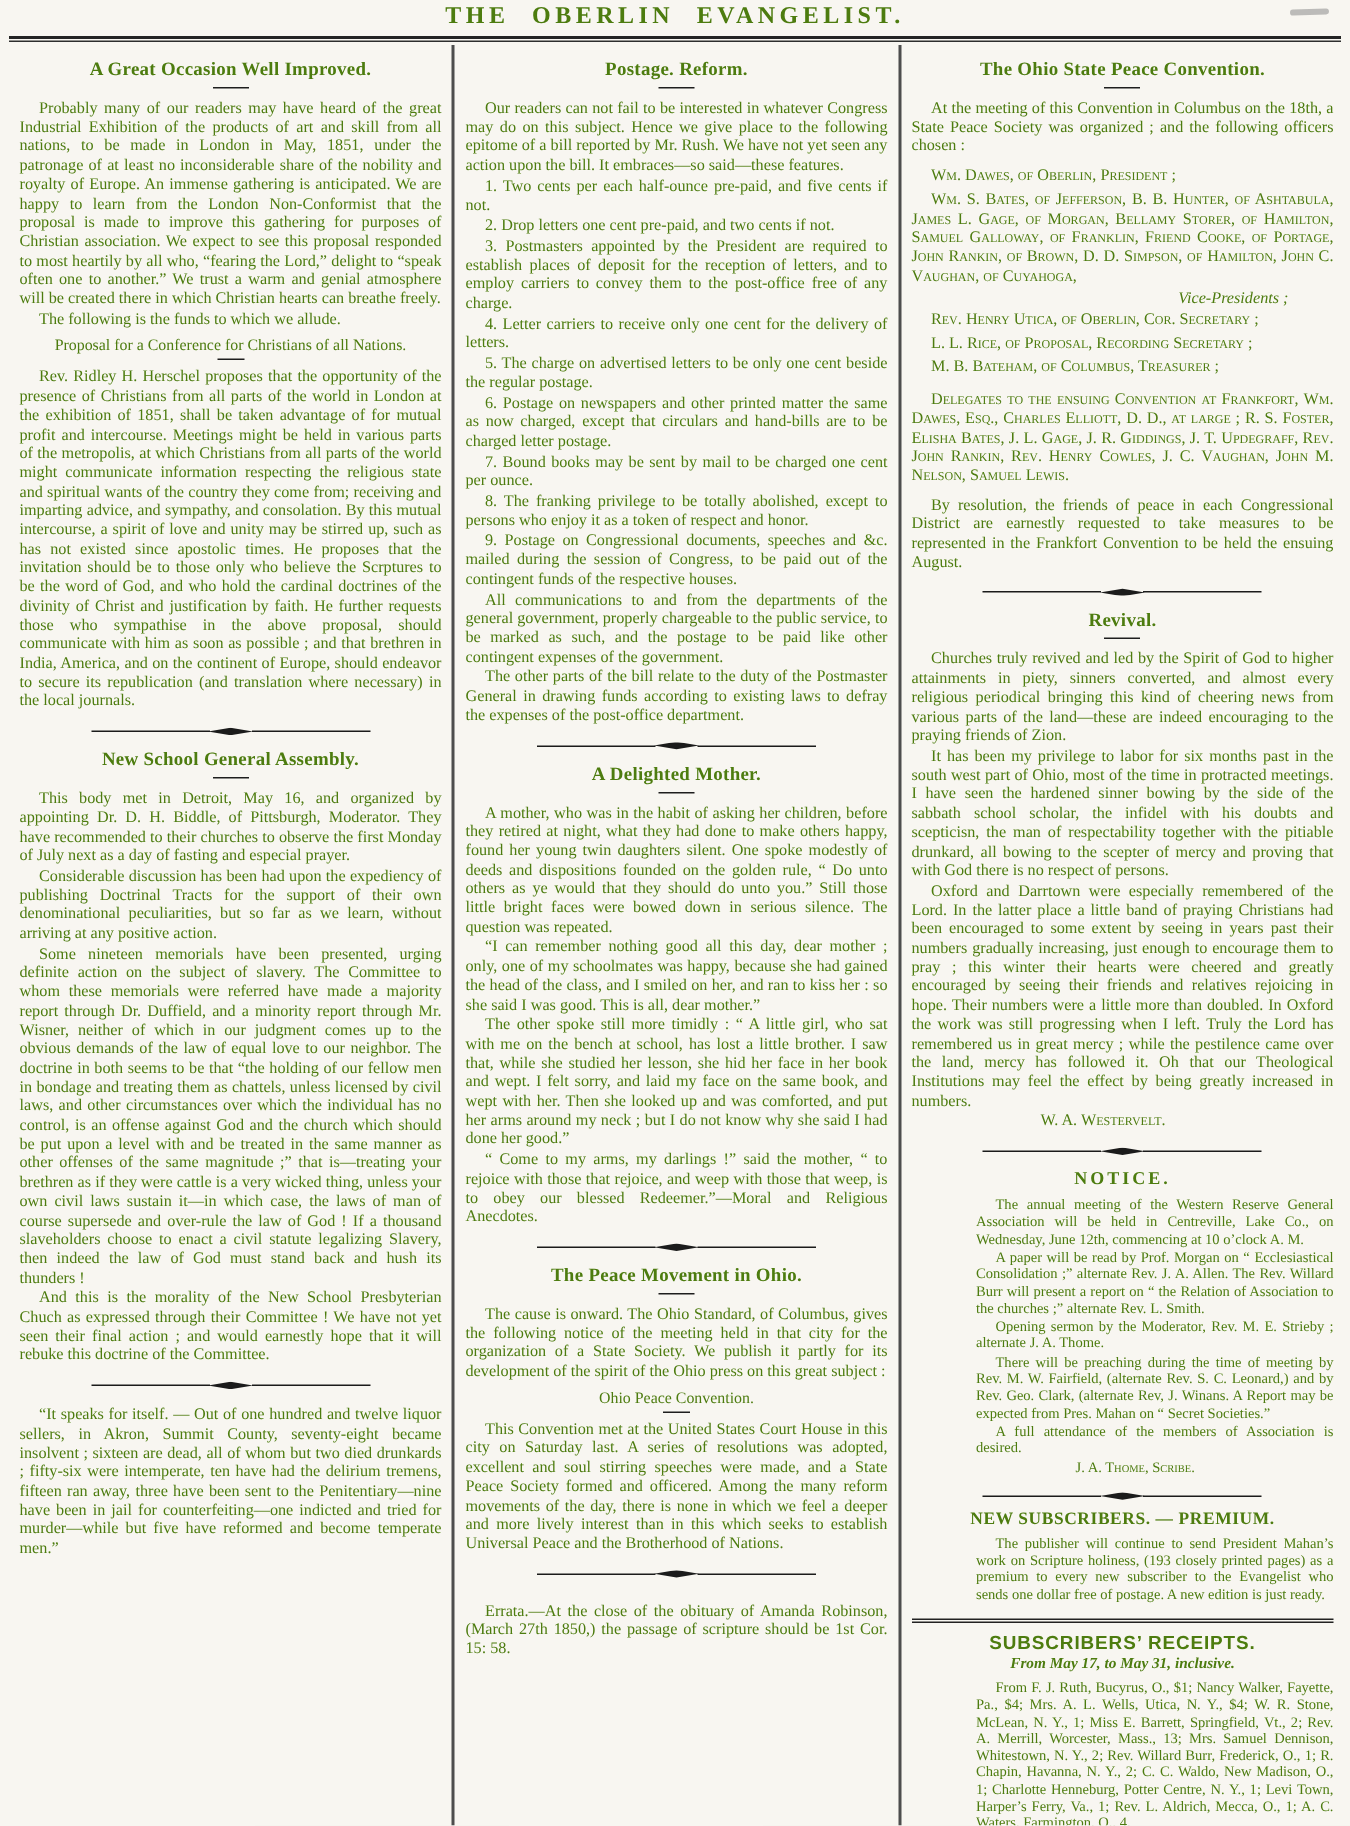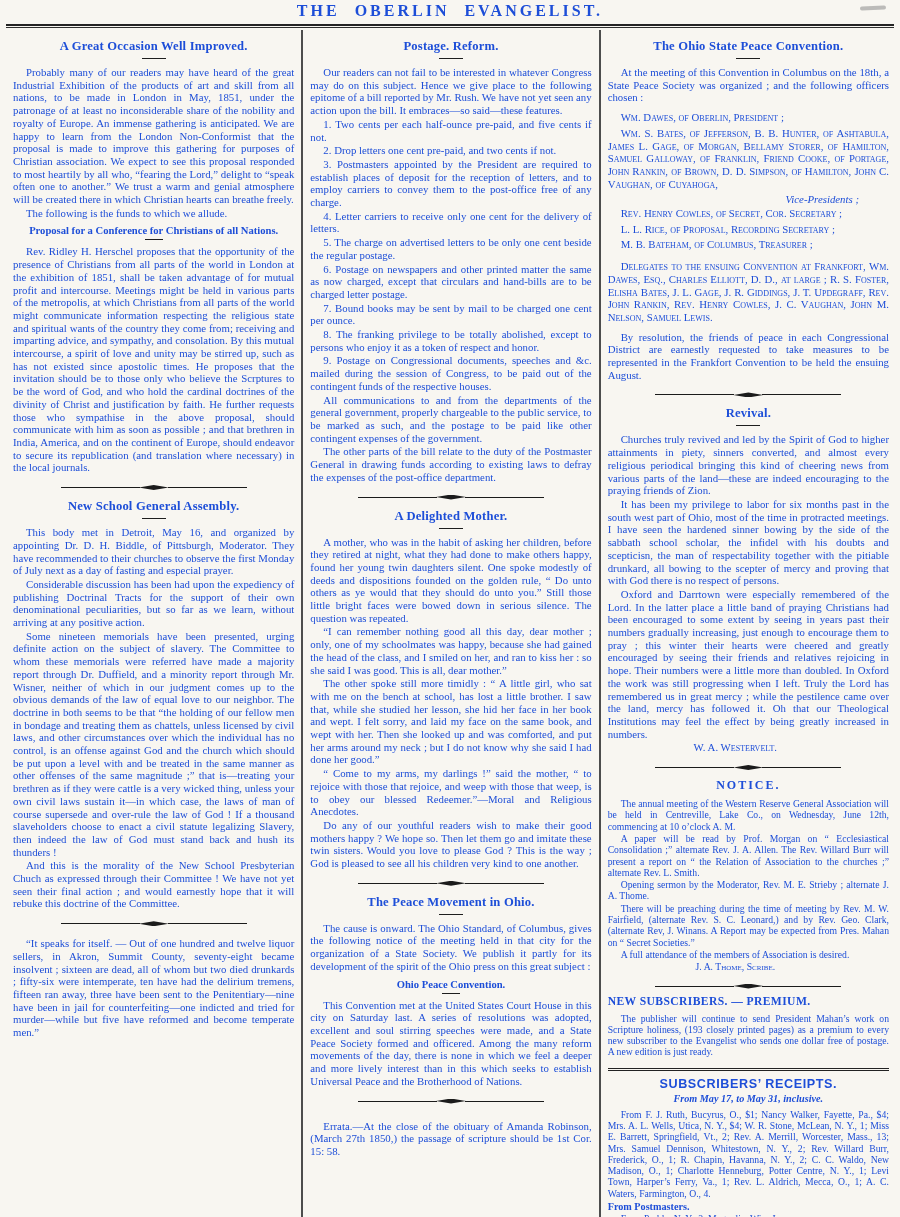--- a/index.html
+++ b/index.html
@@ -1,19 +1,19 @@
 <!DOCTYPE html>
 <html><head>
 <meta charset="utf-8">
 <style>
   * { box-sizing: border-box; }
   html,body { margin:0; padding:0; background:#f6f4ee; }
   .page {
     position:relative; width:900px; height:1217px; overflow:hidden;
-    background:#f8f6f1; color:#1d4ed8;
+    background:#f8f6f1; color:#4d7c0f;
     font-family:"Liberation Serif","DejaVu Serif",serif;
   }
   .masthead {
     text-align:center; font-size:16px; font-weight:bold;
     letter-spacing:3px; word-spacing:8px; padding-top:2px;
   }
   .corner-smudge {
     position:absolute; top:6px; right:14px; width:26px; height:4px;
     background:#8a8a8a; opacity:.55; border-radius:2px;
     transform:rotate(-2deg);
@@ -30,36 +30,36 @@
   }
   .art-title {
     text-align:center; font-weight:bold; font-size:12.6px;
     margin:9px 0 0 0; letter-spacing:.2px;
   }
   .dash { width:24px; border-top:1.3px solid #1e1e1e; margin:4px auto 7px auto; }
   .p {
     font-size:10.8px; line-height:12.7px; text-align:justify;
     text-indent:13px; margin:0 0 1px 0;
   }
-  .subhead { font-weight:bold; font-size:10.6px; text-align:center; margin:6px 0 0 0; }
+  .subhead { font-weight:normal; font-size:10.6px; text-align:center; margin:6px 0 0 0; }
   .subdash { width:18px; border-top:1px solid #1e1e1e; margin:3px auto 5px auto; }
   .orn { width:66%; margin:11px auto 5px auto; display:flex; align-items:center; }
   .orn .line { flex:1; border-top:1px solid #1b1b1b; }
   .orn .diamond {
     width:30px; height:5px; background:#1b1b1b; margin:0 -1px;
     clip-path:polygon(0 50%,50% 0,100% 50%,50% 100%);
   }
   .sc { font-variant:small-caps; }
   .vp-label { text-align:right; padding-right:30px; font-style:italic; text-indent:0; }
   .sig { text-align:center; padding-right:26px; font-variant:small-caps; text-indent:0; }
   .officer { margin-bottom:3px; }
   .spacer6 { height:6px; }
   .notice-title { text-align:center; font-weight:bold; font-size:12px; letter-spacing:2px; margin:8px 0 5px 0; }
-  .small .p { font-size:9.7px; line-height:11.3px; }
-  .premium-title { font-weight:bold; font-size:11.6px; letter-spacing:.4px; margin:6px 0 5px 0; }
+  .small .p { font-size:9.7px; line-height:11.3px;margin-left:43px; }
+  .premium-title { text-align:center; font-weight:bold; font-size:11.6px; letter-spacing:.4px; margin:6px 0 5px 0; }
   .double-rule { height:3px; border-top:1.7px solid #222; border-bottom:1px solid #222; margin:10px 0 6px 0; }
   .receipts-title {
     font-family:"Liberation Sans","DejaVu Sans",sans-serif;
     text-align:center; font-weight:bold; font-size:12.6px; letter-spacing:.6px; margin:4px 0 2px 0;
   }
   .receipts-range { text-align:center; font-style:italic; font-weight:bold; font-size:10.2px; margin:2px 0 5px 0; }
   .postmasters-head { text-align:left; font-weight:bold; font-size:10.2px; margin:2px 0 1px 0; }
   .errata { margin-top:16px; }
 </style>
 </head>
@@ -126,21 +126,20 @@
           <span class="diamond"></span>
           <span class="line"></span>
         </div>
 
       <div class="art-title">A Delighted Mother.</div>
       <div class="dash"></div>
       <p class="p">A mother, who was in the habit of asking her children, before they retired at night, what they had done to make others happy, found her young twin daughters silent.  One spoke modestly of deeds and dispositions founded on the golden rule, “ Do unto others as ye would that they should do unto you.”  Still those little bright faces were bowed down in serious silence.  The question was repeated.</p>
       <p class="p">“I can remember nothing good all this day, dear mother ; only, one of my schoolmates was happy, because she had gained the head of the class, and I smiled on her, and ran to kiss her : so she said I was good. This is all, dear mother.”</p>
       <p class="p">The other spoke still more timidly : “ A little girl, who sat with me on the bench at school, has lost a little brother.  I saw that, while she studied her lesson, she hid her face in her book and wept.  I felt sorry, and laid my face on the same book, and wept with her.  Then she looked up and was comforted, and put her arms around my neck ; but I do not know why she said I had done her good.”</p>
       <p class="p">“ Come to my arms, my darlings !” said the mother, “ to rejoice with those that rejoice, and weep with those that weep, is to obey our blessed Redeemer.”—Moral and Religious Anecdotes.</p>
-      <p class="p">Do any of our youthful readers wish to make their good mothers happy ?  We hope so.  Then let them go and imitate these twin sisters.  Would you love to please God ?  This is the way ; God is pleased to see all his children very kind to one another.</p>
 
       <div class="orn">
           <span class="line"></span>
           <span class="diamond"></span>
           <span class="line"></span>
         </div>
 
       <div class="art-title">The Peace Movement in Ohio.</div>
       <div class="dash"></div>
       <p class="p">The cause is onward.  The Ohio Standard, of Columbus, gives the following notice of the meeting held in that city for the organization of a State Society.  We publish it partly for its development of the spirit of the Ohio press on this great subject :</p>
@@ -160,21 +159,21 @@
     <div class="colsep"></div>
 
     <div class="col">
       <div class="art-title">The Ohio State Peace Convention.</div>
       <div class="dash"></div>
       <p class="p">At the meeting of this Convention in Columbus on the 18th, a State Peace Society was organized ; and the following officers chosen :</p>
       <div class="spacer6"></div>
       <p class="p sc officer">Wm. Dawes, of Oberlin, President ;</p>
       <p class="p sc officer">Wm. S. Bates, of Jefferson, B. B. Hunter, of Ashtabula, James L. Gage, of Morgan, Bellamy Storer, of Hamilton, Samuel Galloway, of Franklin, Friend Cooke, of Portage, John Rankin, of Brown, D. D. Simpson, of Hamilton, John C. Vaughan, of Cuyahoga,</p>
       <p class="p vp-label">Vice-Presidents ;</p>
-      <p class="p sc officer">Rev. Henry Cowles, of Secret, Cor. Secretary ;</p>
+      <p class="p sc officer">Rev. Henry Utica, of Oberlin, Cor. Secretary ;</p>
       <p class="p sc officer">L. L. Rice, of Proposal, Recording Secretary ;</p>
       <p class="p sc officer">M. B. Bateham, of Columbus, Treasurer ;</p>
       <div class="spacer6"></div>
       <p class="p sc">Delegates to the ensuing Convention at Frankfort, Wm. Dawes, Esq., Charles Elliott, D. D., at large ; R. S. Foster, Elisha Bates, J. L. Gage, J. R. Giddings, J. T. Updegraff, Rev. John Rankin, Rev. Henry Cowles, J. C. Vaughan, John M. Nelson, Samuel Lewis.</p>
       <div class="spacer6"></div>
       <p class="p">By resolution, the friends of peace in each Congressional District are earnestly requested to take measures to be represented in the Frankfort Convention to be held the ensuing August.</p>
 
       <div class="orn">
           <span class="line"></span>
           <span class="diamond"></span>

